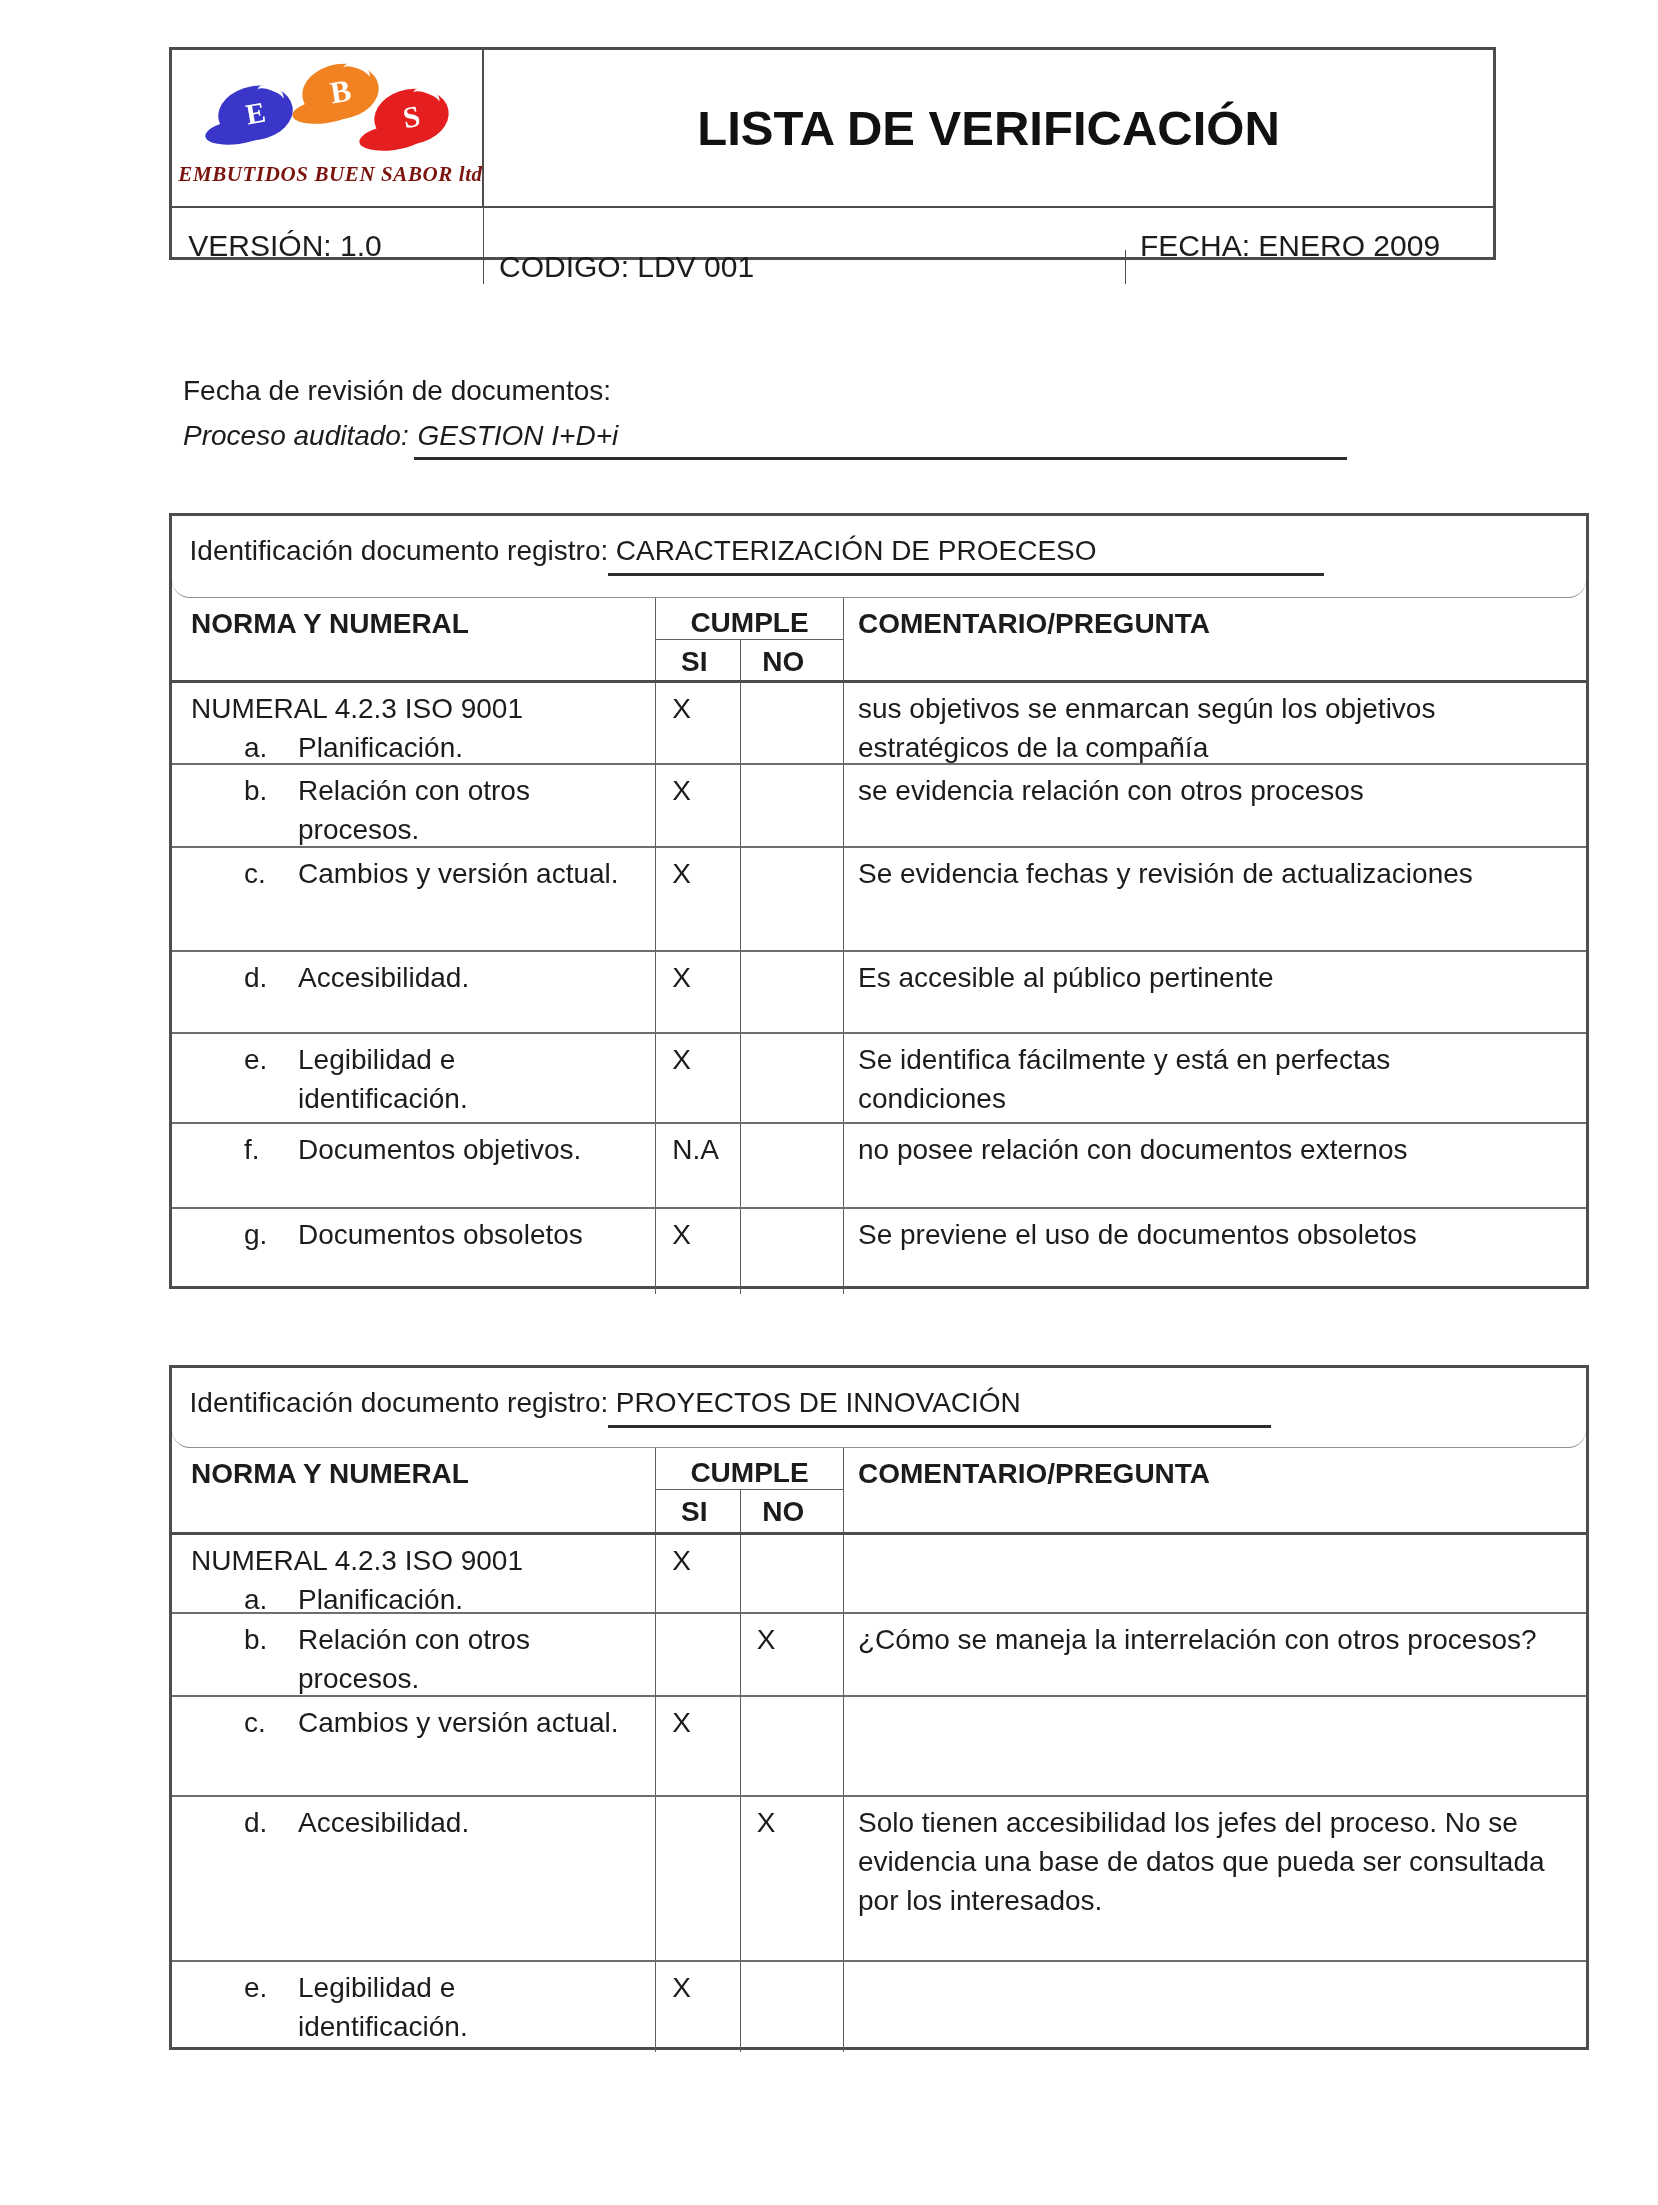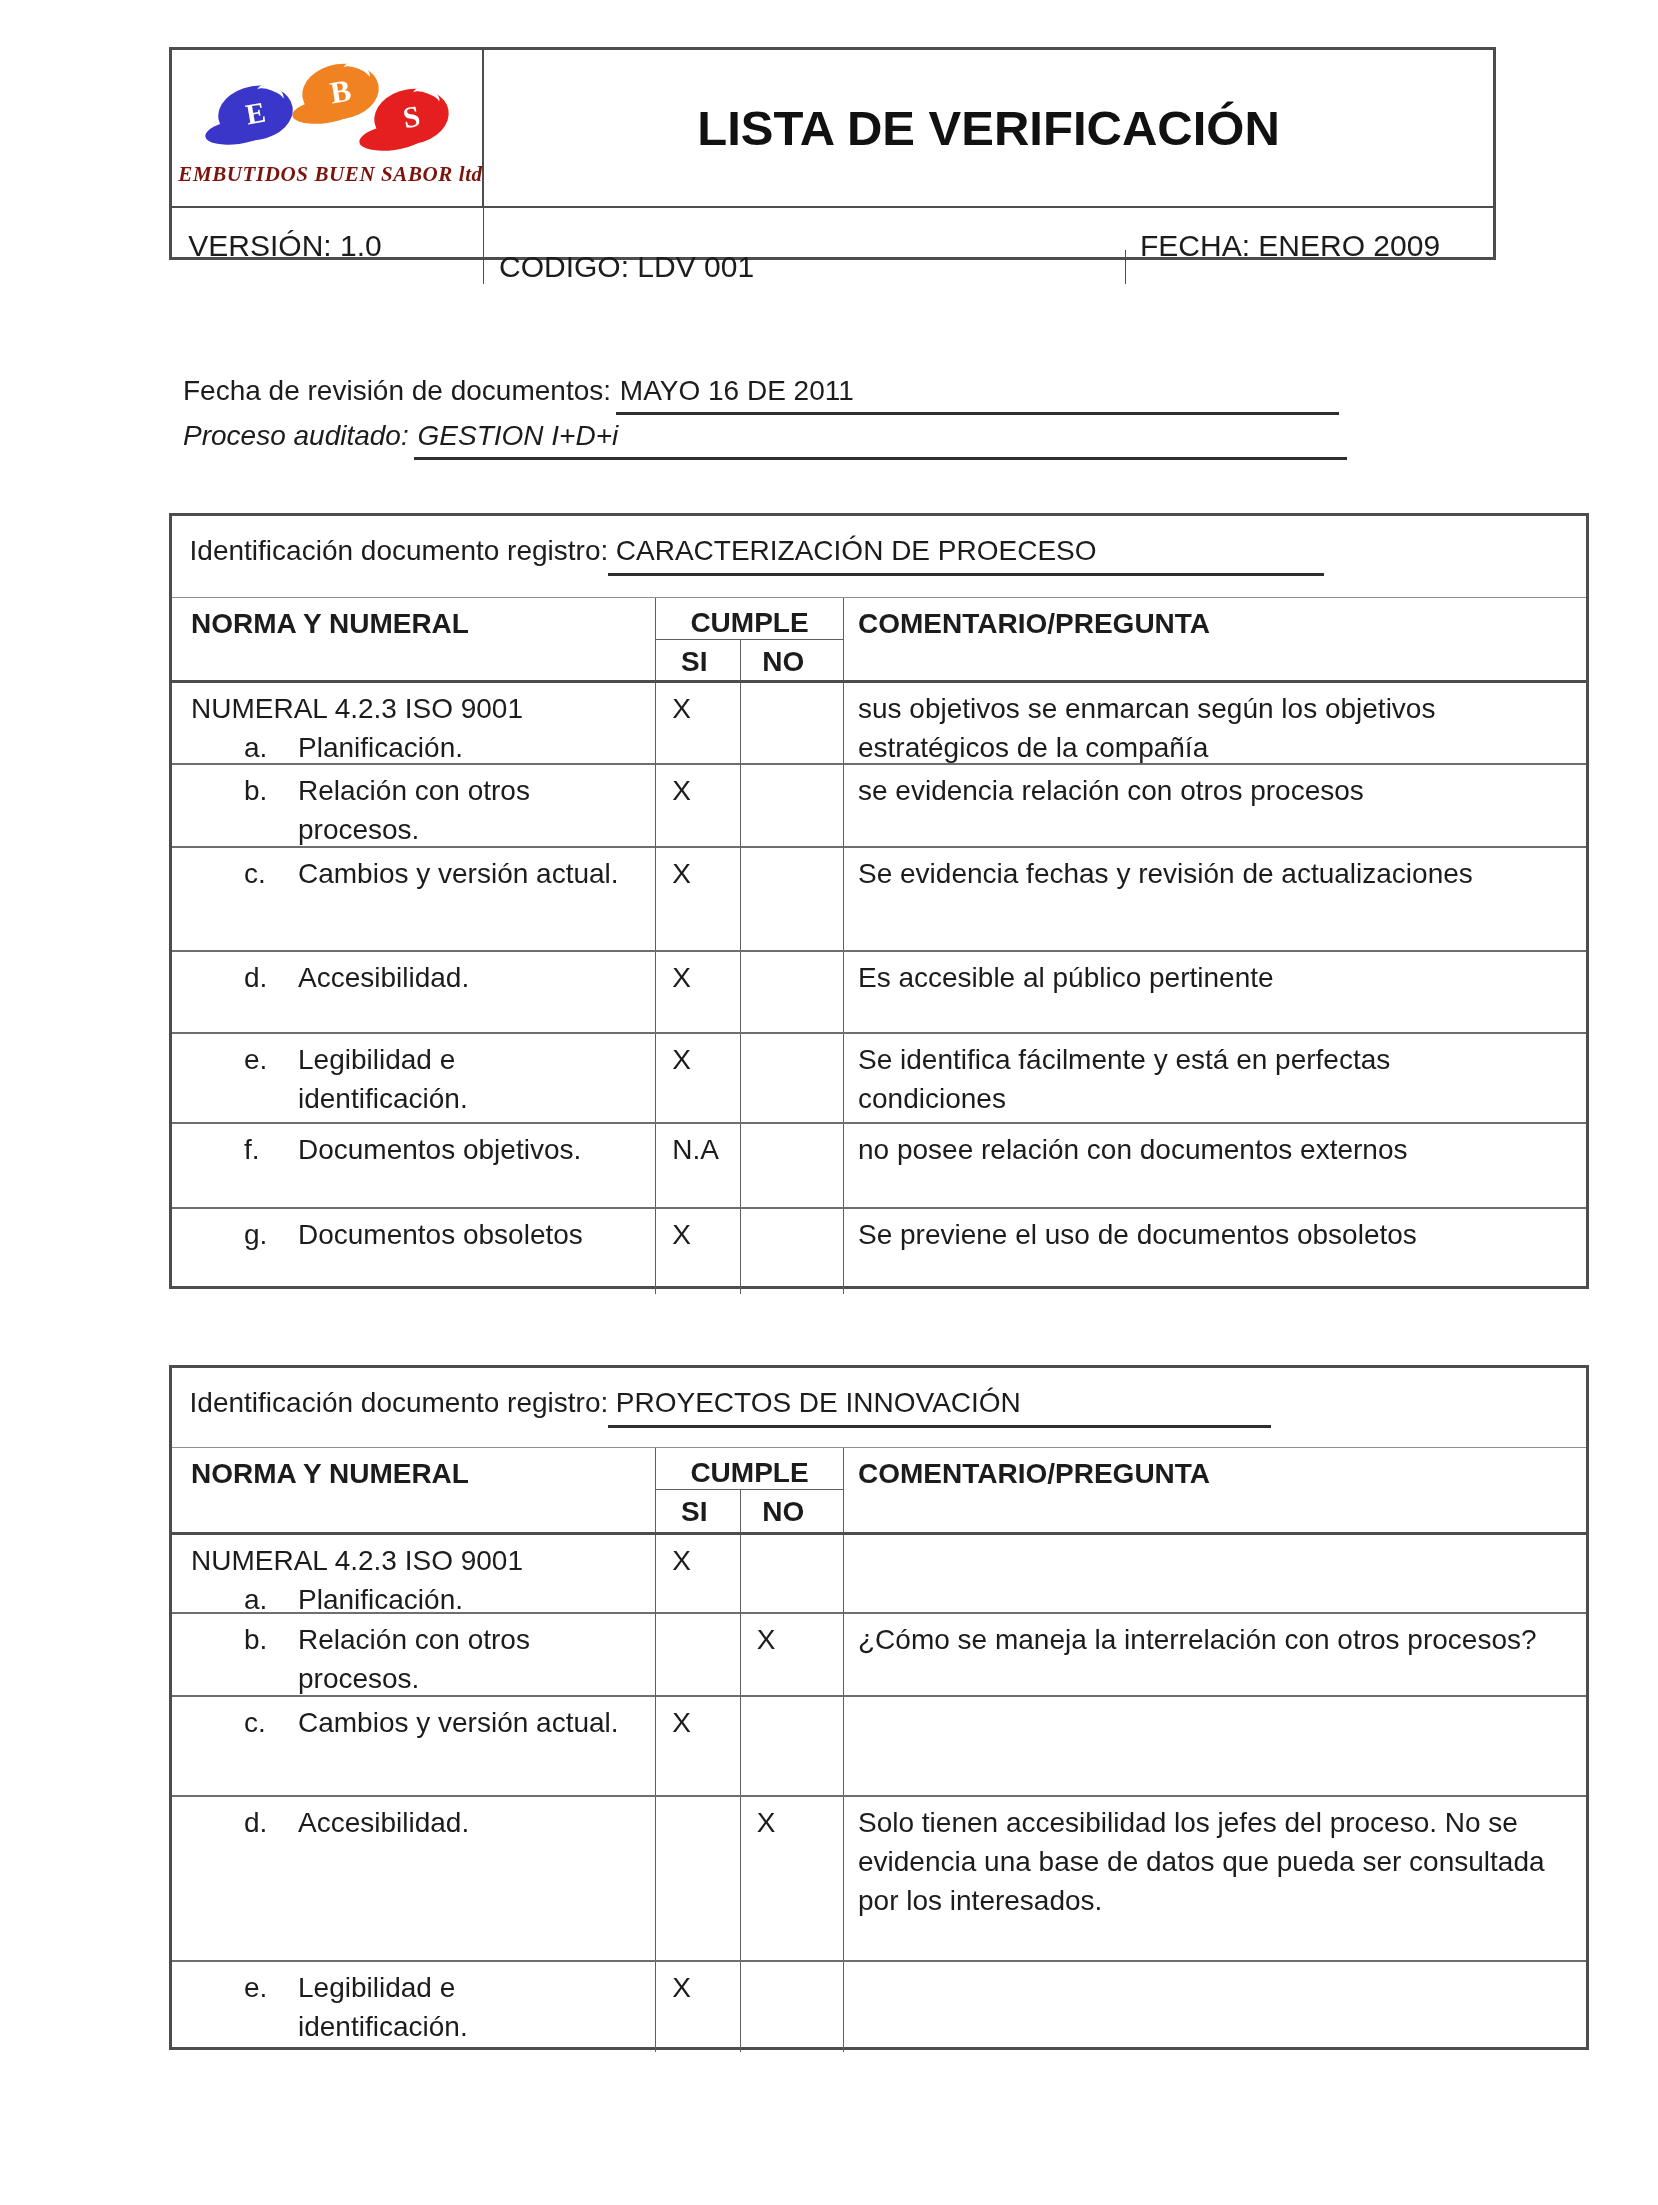--- a/index.html
+++ b/index.html
@@ -49,21 +49,21 @@
   .uline { border-bottom:3.8px solid #2e2e2e; padding:0 0 5px 3.8px; white-space:nowrap; }
   .w-fecha { width:723px; }
   .w-proceso { width:933px; }
 
   
   .block { position:absolute; left:169px; width:1420px; border:3.1px solid #4d4d4d; background:#fff; }
   .block1 { top:513px; height:776px; }
   .block2 { top:1365px; height:685px; }
 
   .ident-row { display:flex; align-items:baseline; padding:19px 0 0 17.6px;
-               border-bottom:1.9px solid #8f8f8f; }
+               border-bottom:1.9px solid #8f8f8f;border-radius:18px; }
   .b1-ident { height:82px; }
   .b2-ident { height:80px; }
   .ident-row .uline { padding-bottom:6.3px; padding-left:7.5px; }
   .w-ident1 { width:716px; }
   .w-ident2 { width:663px; }
 
   .thead { display:grid; grid-template-columns:484px 188px auto;
            border-bottom:3.1px solid #4d4d4d; font-weight:700; }
   .b1-thead { height:85px; }
   .b2-thead { height:87px; }
@@ -125,21 +125,20 @@
     </div>
     <div class="hrow2">
       <div class="meta-version">VERSIÓN: 1.0</div>
       <div class="meta-codigo">CODIGO: LDV 001</div>
       <div class="meta-fecha">FECHA: ENERO 2009</div>
     </div>
   </div>
 
   <div class="fline f-fecha">
     <span class="lab">Fecha de revisión de documentos:</span>
-    <span class="uline w-fecha">MAYO 16 DE 2011</span>
   </div>
   <div class="fline f-proceso">
     <span class="lab">Proceso auditado:</span>
     <span class="uline w-proceso">GESTION I+D+i</span>
   </div>
 
   <section class="block block1">
     <div class="ident-row b1-ident">
       <span class="lab">Identificación documento registro:</span>
       <span class="uline w-ident1">CARACTERIZACIÓN DE PROECESO</span>

